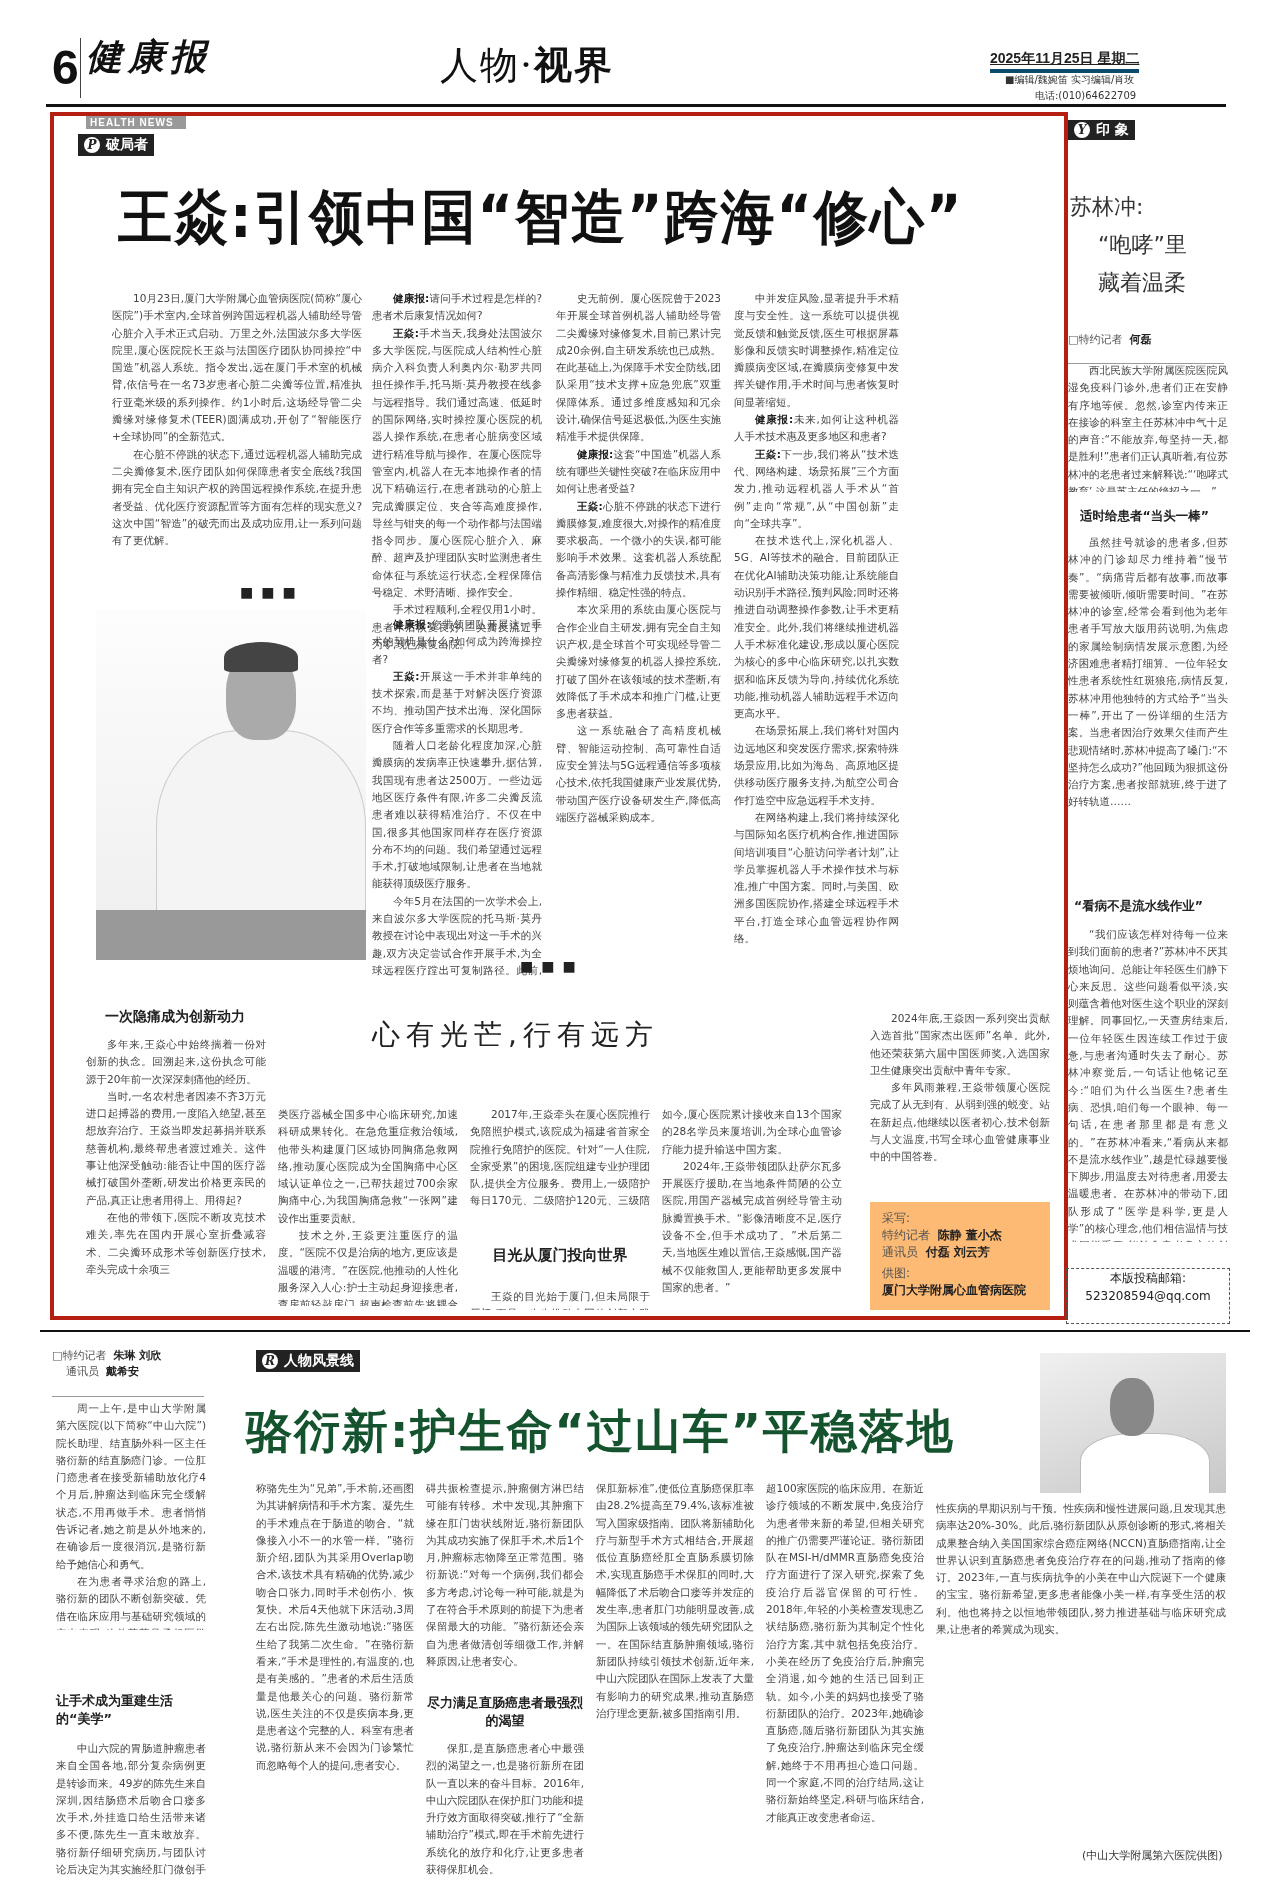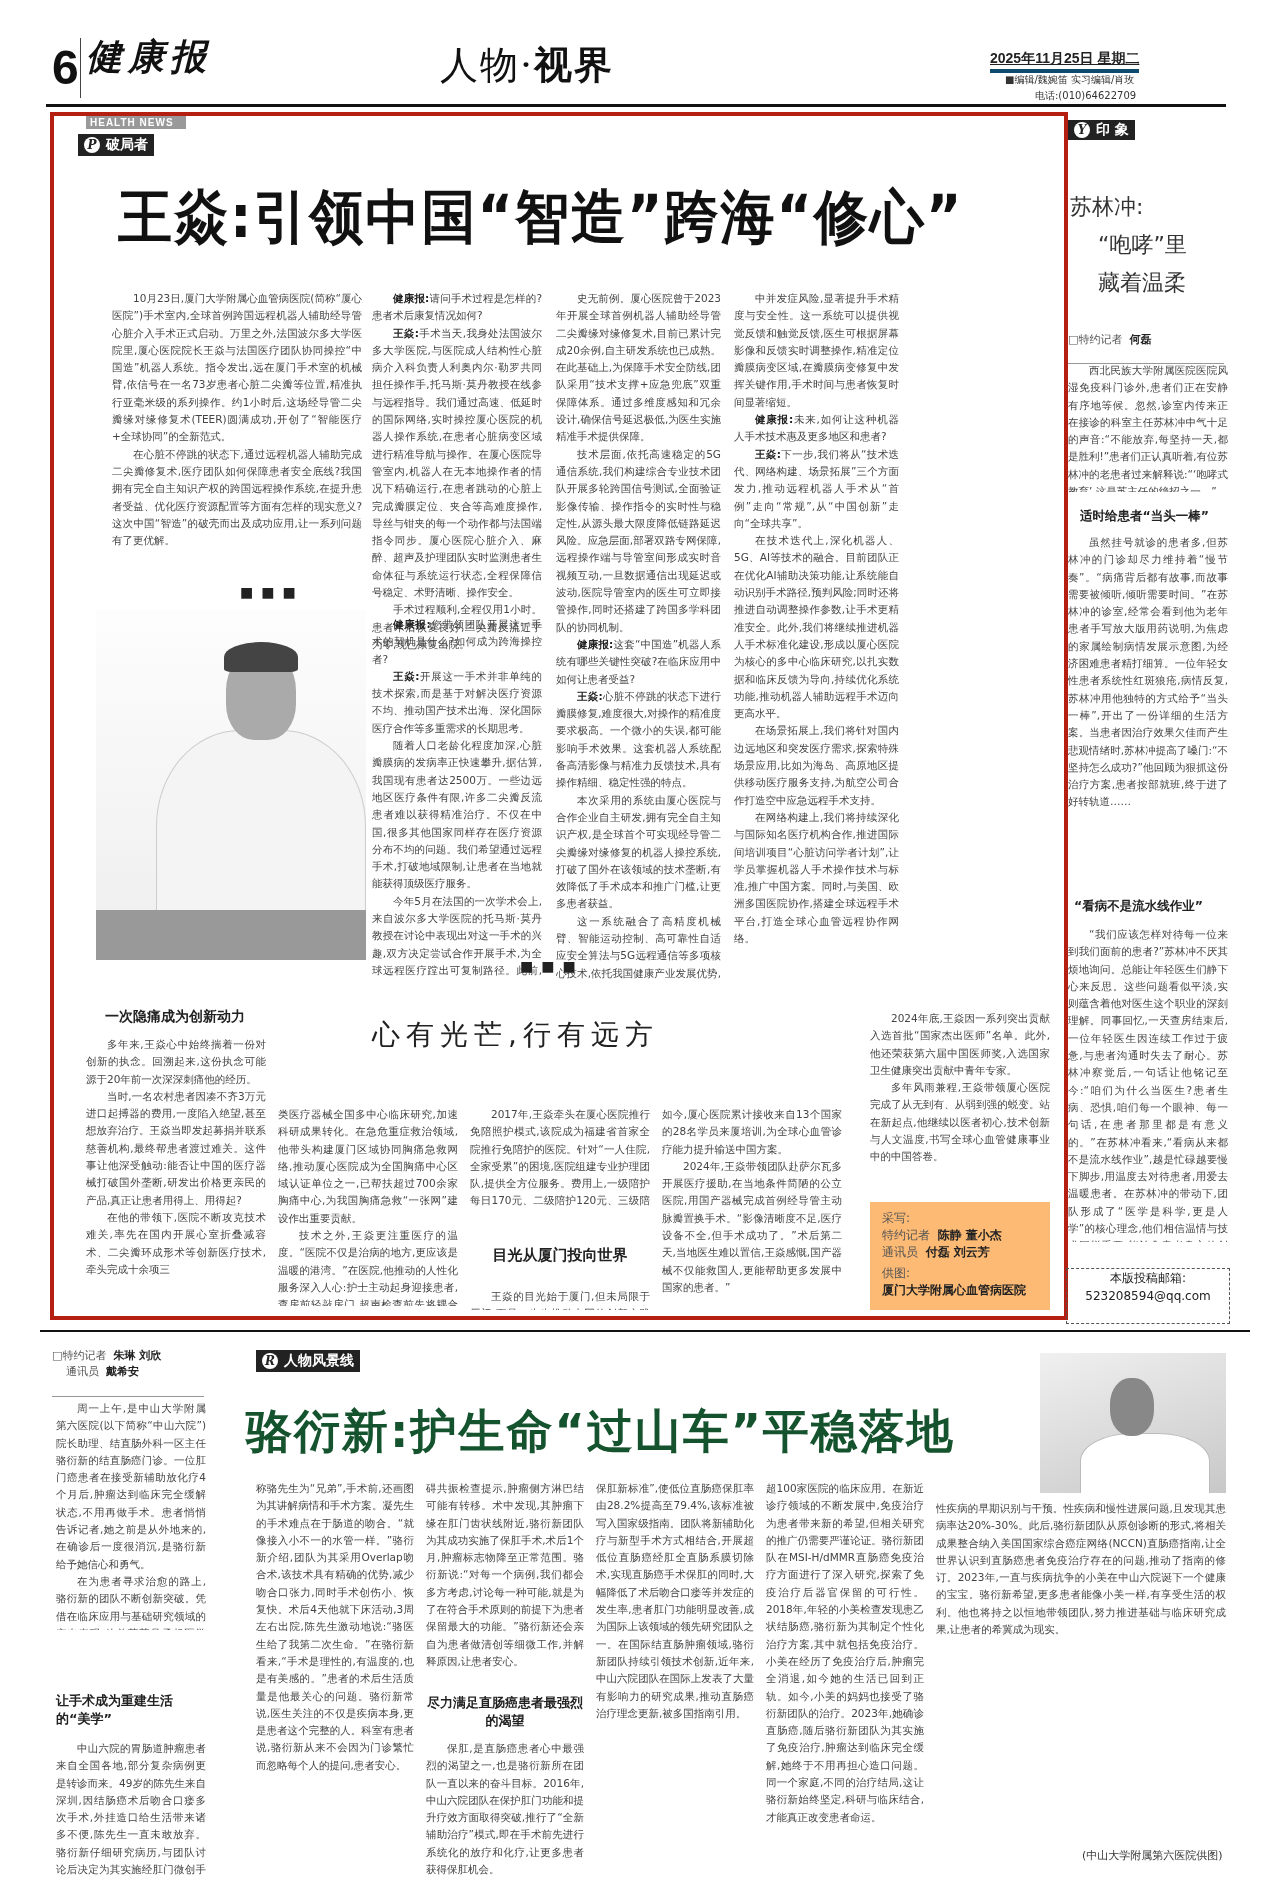--- a/index.html
+++ b/index.html
@@ -99,21 +99,20 @@
 </div>
 <div class="abs col" style="left:372px; top:616px; width:170px; height:360px; overflow:hidden;">
   <p><span class="q">健康报:</span><span>您带领团队开展这一手术的契机是什么?如何成为跨海操控者?</span></p>
   <p><span class="a">王焱:</span><span>开展这一手术并非单纯的技术探索,而是基于对解决医疗资源不均、推动国产技术出海、深化国际医疗合作等多重需求的长期思考。</span></p>
   <p><span>随着人口老龄化程度加深,心脏瓣膜病的发病率正快速攀升,据估算,我国现有患者达2500万。一些边远地区医疗条件有限,许多二尖瓣反流患者难以获得精准治疗。不仅在中国,很多其他国家同样存在医疗资源分布不均的问题。我们希望通过远程手术,打破地域限制,让患者在当地就能获得顶级医疗服务。</span></p>
   <p><span>今年5月在法国的一次学术会上,来自波尔多大学医院的托马斯·莫丹教授在讨论中表现出对这一手术的兴趣,双方决定尝试合作开展手术,为全球远程医疗蹚出可复制路径。此前,跨海远程机器人手术成功经验已有多例,但相应的手术质控环境标准和监督机制,对跨国合作提出了更高要求。</span></p>
 </div>
 
 <div class="abs col" style="left:556px; top:290px; width:165px; height:690px; overflow:hidden;">
   <p>史无前例。厦心医院曾于2023年开展全球首例机器人辅助经导管二尖瓣缘对缘修复术,目前已累计完成20余例,自主研发系统也已成熟。在此基础上,为保障手术安全防线,团队采用“技术支撑+应急兜底”双重保障体系。通过多维度感知和冗余设计,确保信号延迟极低,为医生实施精准手术提供保障。</p>
-  <p>技术层面,依托高速稳定的5G通信系统,我们构建综合专业技术团队开展多轮跨国信号测试,全面验证影像传输、操作指令的实时性与稳定性,从源头最大限度降低链路延迟风险。应急层面,部署双路专网保障,远程操作端与导管室间形成实时音视频互动,一旦数据通信出现延迟或波动,医院导管室内的医生可立即接管操作,同时还搭建了跨国多学科团队的协同机制。</p>
   <p><span class="q">健康报:</span><span>这套“中国造”机器人系统有哪些关键性突破?在临床应用中如何让患者受益?</span></p>
   <p><span class="a">王焱:</span><span>心脏不停跳的状态下进行瓣膜修复,难度很大,对操作的精准度要求极高。一个微小的失误,都可能影响手术效果。这套机器人系统配备高清影像与精准力反馈技术,具有操作精细、稳定性强的特点。</span></p>
   <p>本次采用的系统由厦心医院与合作企业自主研发,拥有完全自主知识产权,是全球首个可实现经导管二尖瓣缘对缘修复的机器人操控系统,打破了国外在该领域的技术垄断,有效降低了手术成本和推广门槛,让更多患者获益。</p>
   <p>这一系统融合了高精度机械臂、智能运动控制、高可靠性自适应安全算法与5G远程通信等多项核心技术,依托我国健康产业发展优势,带动国产医疗设备研发生产,降低高端医疗器械采购成本。</p>
 </div>
 
 <div class="abs col" style="left:734px; top:290px; width:165px; height:690px; overflow:hidden;">
   <p>中并发症风险,显著提升手术精度与安全性。这一系统可以提供视觉反馈和触觉反馈,医生可根据屏幕影像和反馈实时调整操作,精准定位瓣膜病变区域,在瓣膜病变修复中发挥关键作用,手术时间与患者恢复时间显著缩短。</p>
   <p><span class="q">健康报:</span><span>未来,如何让这种机器人手术技术惠及更多地区和患者?</span></p>
   <p><span class="a">王焱:</span><span>下一步,我们将从“技术迭代、网络构建、场景拓展”三个方面发力,推动远程机器人手术从“首例”走向“常规”,从“中国创新”走向“全球共享”。</span></p>

